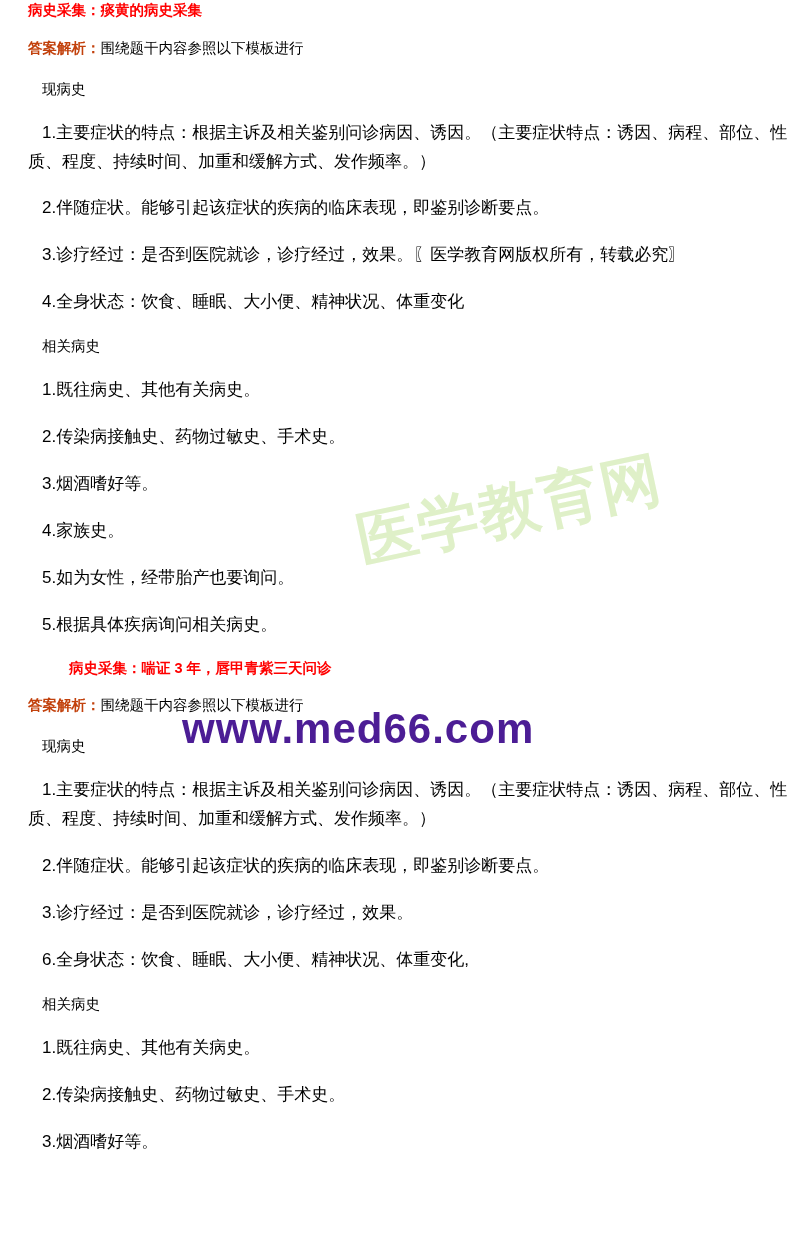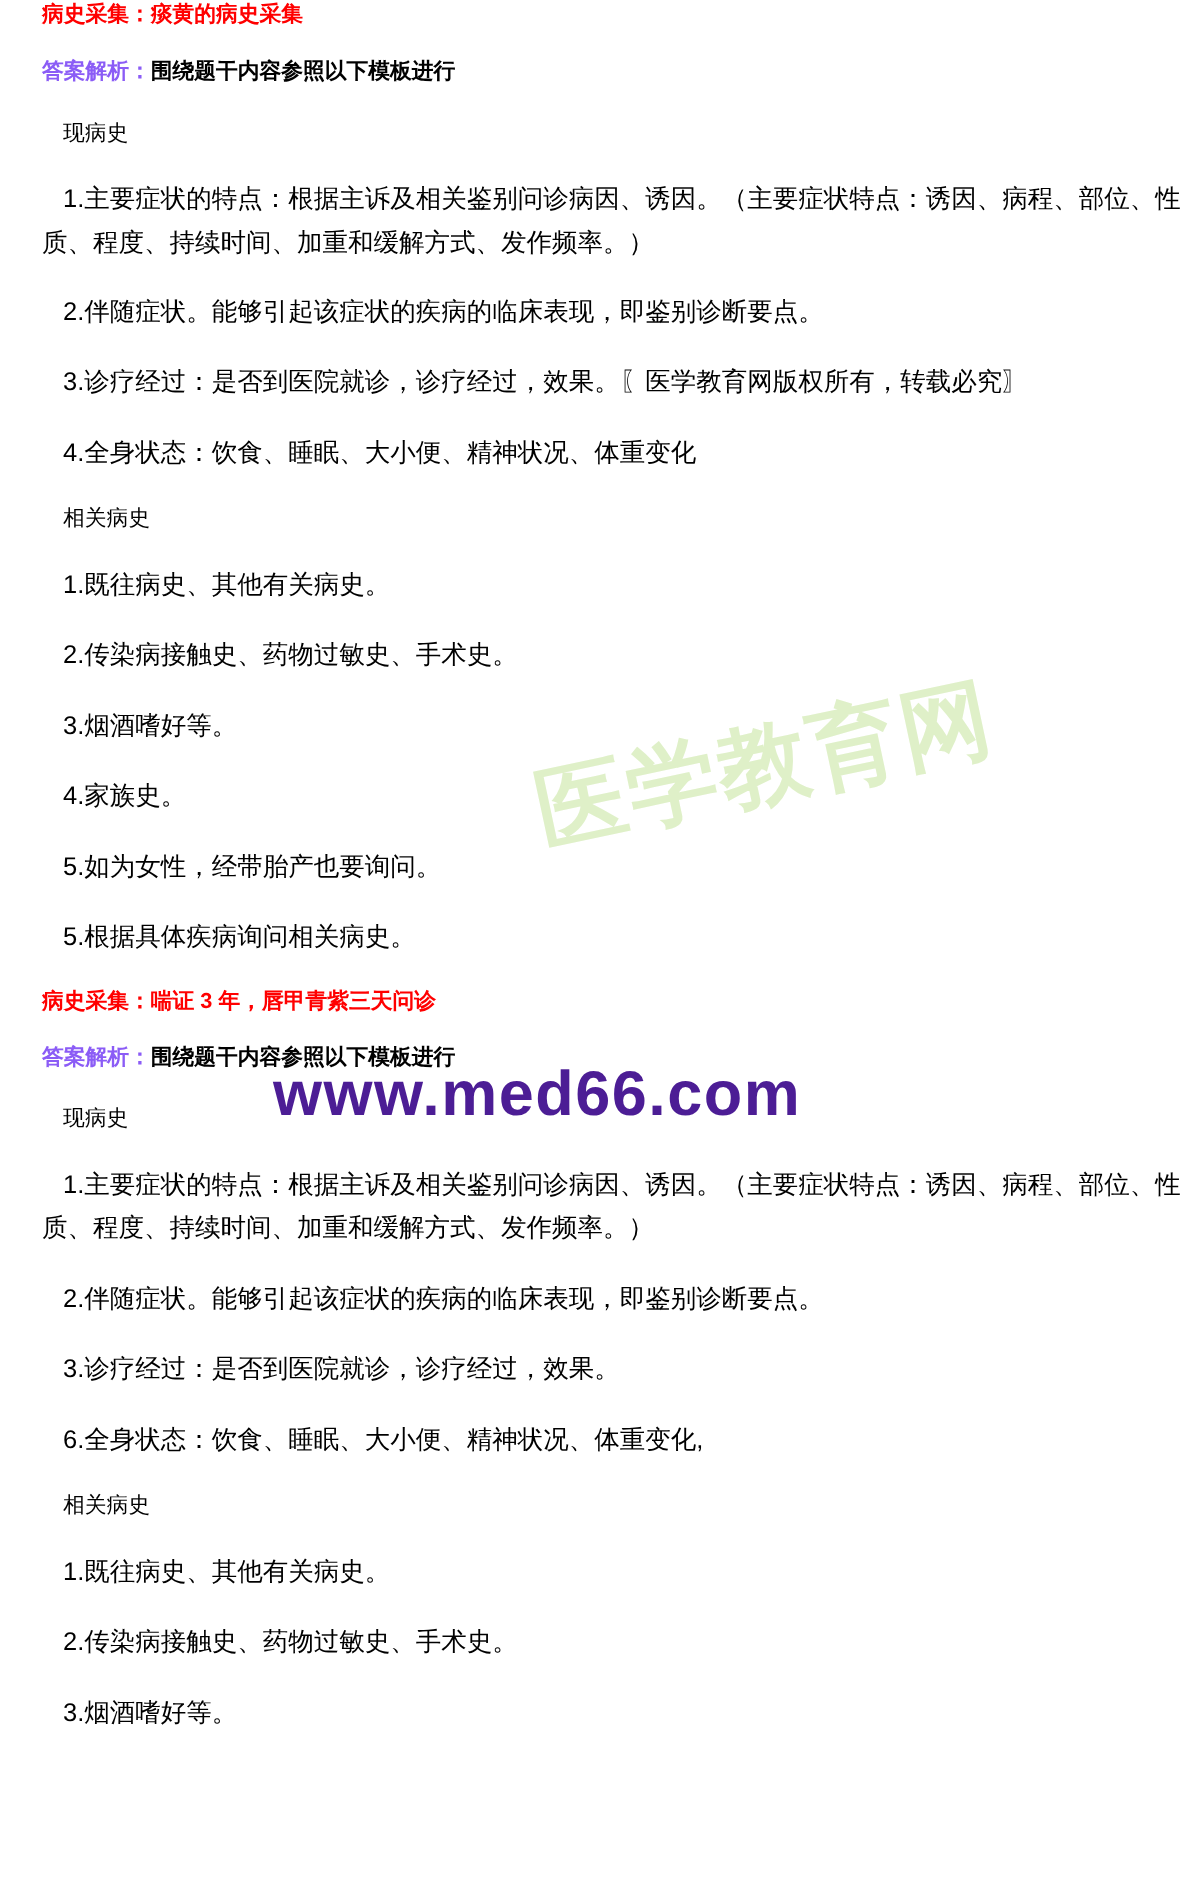--- a/index.html
+++ b/index.html
@@ -68,41 +68,40 @@
     line-height: 1.5;
   }
   .heading .h-label { color: #ff0000; }
   .heading .h-title { color: #ff0000; }
   .answer-line {
     font-size: 14.5px;
     margin: 0 0 18px 0;
     line-height: 1.5;
   }
   .answer-line .a-label {
-    color: #8b5cf6;
+    color: #c2410c;
     font-weight: bold;
   }
   .answer-line .a-text {
     color: #000000;
-    font-weight: bold;
   }
   .subhead {
     font-size: 14.5px;
     margin: 16px 0 18px 0;
     line-height: 1.6;
     text-indent: 14px;
   }
   .para {
     font-size: 17px;
     margin: 16px 0 18px 0;
     line-height: 1.7;
     text-indent: 14px;
   }
   .block { margin-bottom: 0; }
-  .sec2 .heading { margin-top: 4px; }
+  .sec2 .heading { margin-top: 4px; margin-left: 41px; }
 </style>
 </head>
 <body>
 
 <div class="page">
 
   <div class="watermark">
     <div class="wm-text1">医学教育网</div>
     <div class="wm-text2">www.med66.com</div>
   </div>

